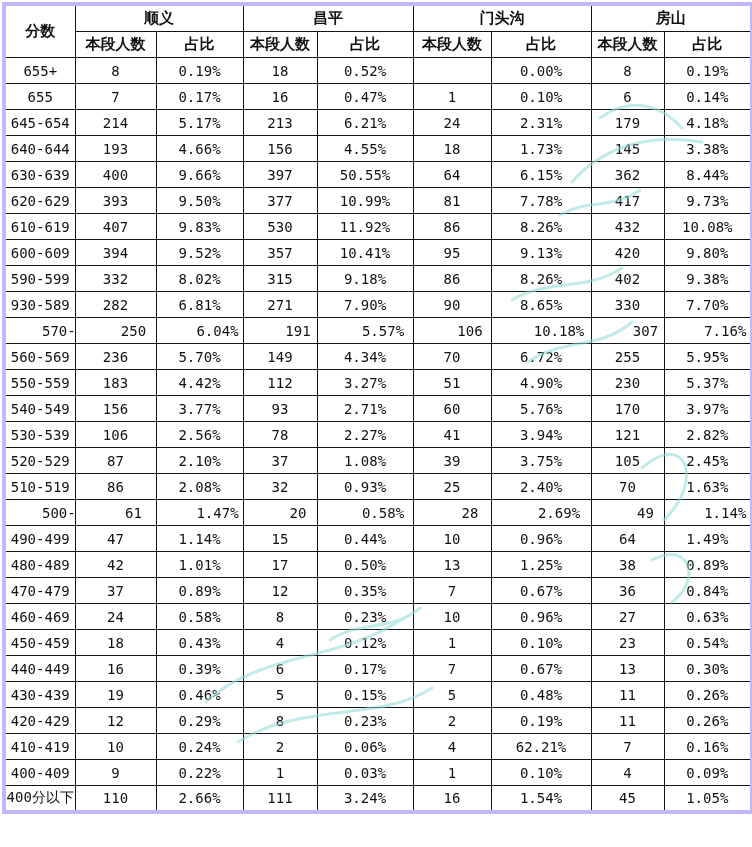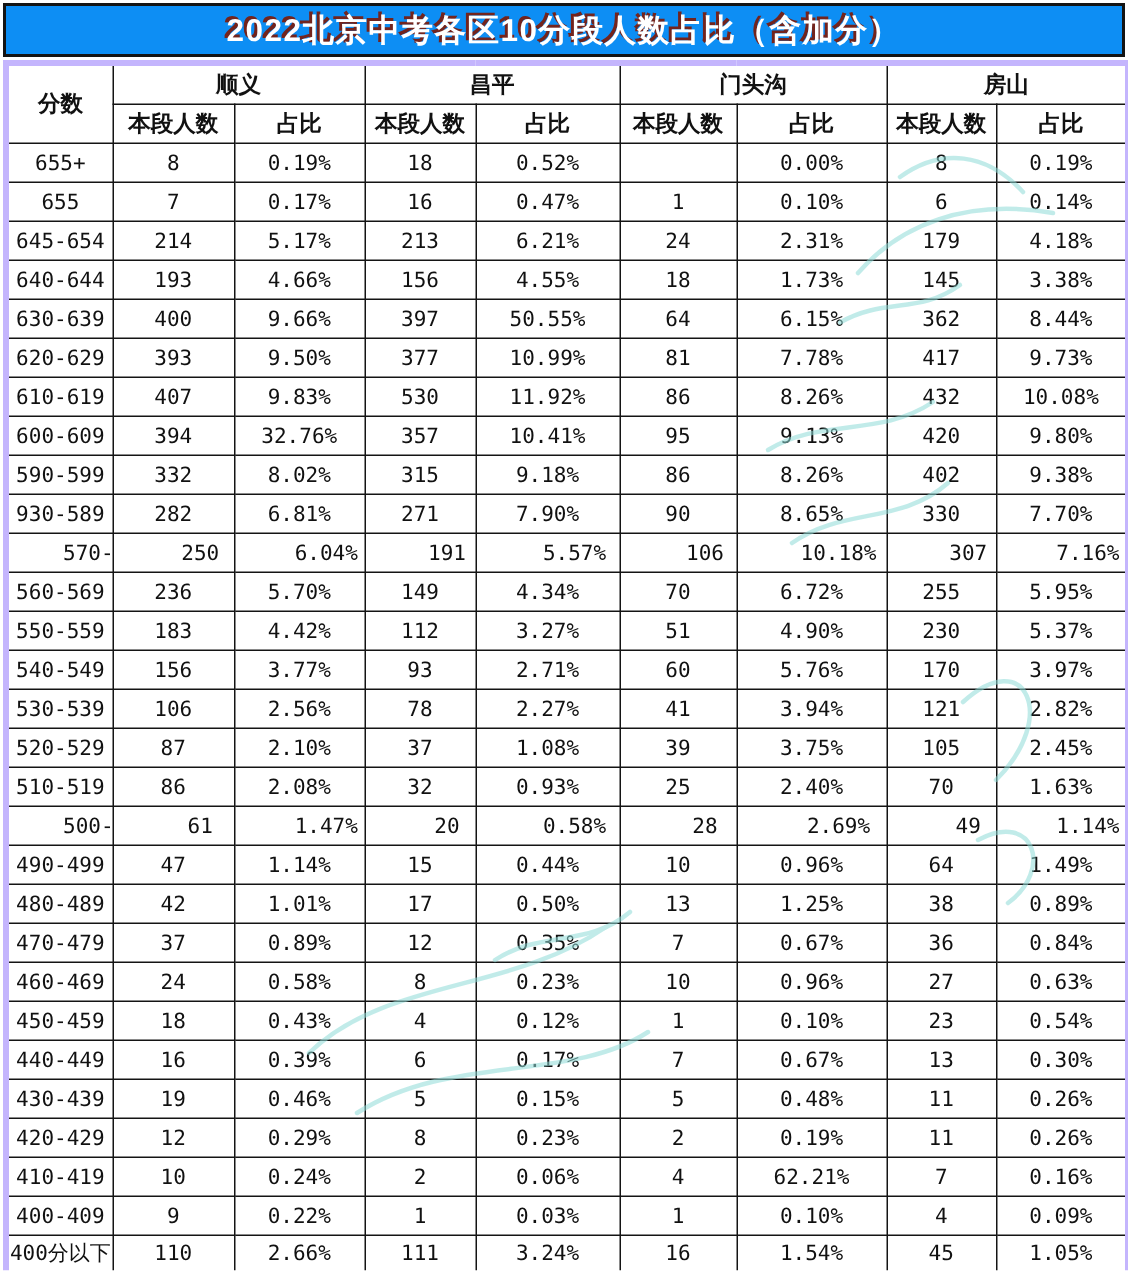--- a/index.html
+++ b/index.html
@@ -58,23 +58,20 @@
     left:0; top:0;
     pointer-events:none;
     opacity:0.55;
   }
 </style>
 </head>
 <body>
 
 <div class="page">
 
-  <div class="title-bar">
-    <span class="title-text">2022北京中考各区10分段人数占比（含加分）</span>
-  </div>
 
   <table class="score-table">
     <colgroup>
       <col style="width:71px">
         <col style="width:81px">
         <col style="width:87px">
       <col style="width:74px">
         <col style="width:96px">
         <col style="width:78px">
       <col style="width:100px">
@@ -174,21 +171,21 @@
           <td>530</td>
           <td>11.92%</td>
           <td>86</td>
           <td>8.26%</td>
           <td>432</td>
           <td>10.08%</td>
         </tr>
         <tr>
           <td>600-609</td>
           <td>394</td>
-          <td>32.76%</td>
+          <td>9.52%</td>
           <td>357</td>
           <td>10.41%</td>
           <td>95</td>
           <td>9.13%</td>
           <td>420</td>
           <td>9.80%</td>
         </tr>
         <tr>
           <td>590-599</td>
           <td>332</td>

